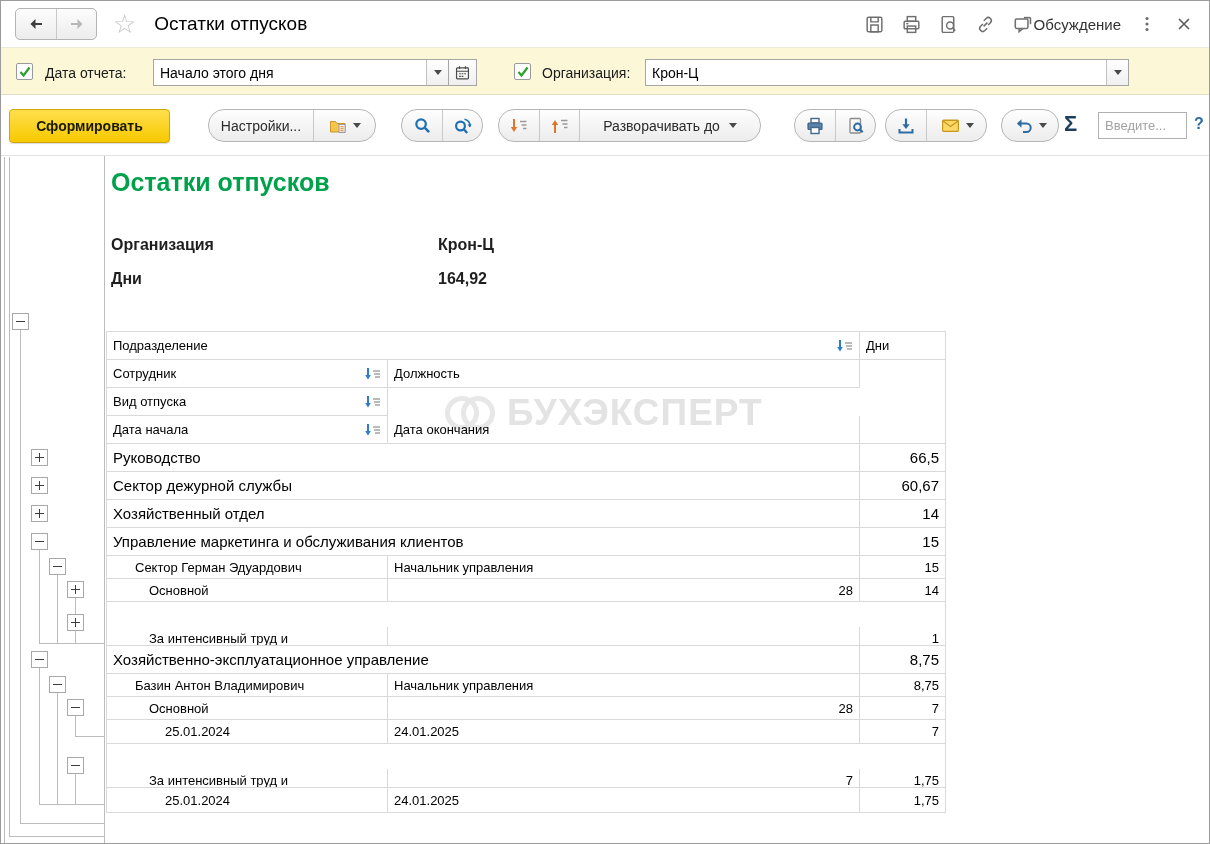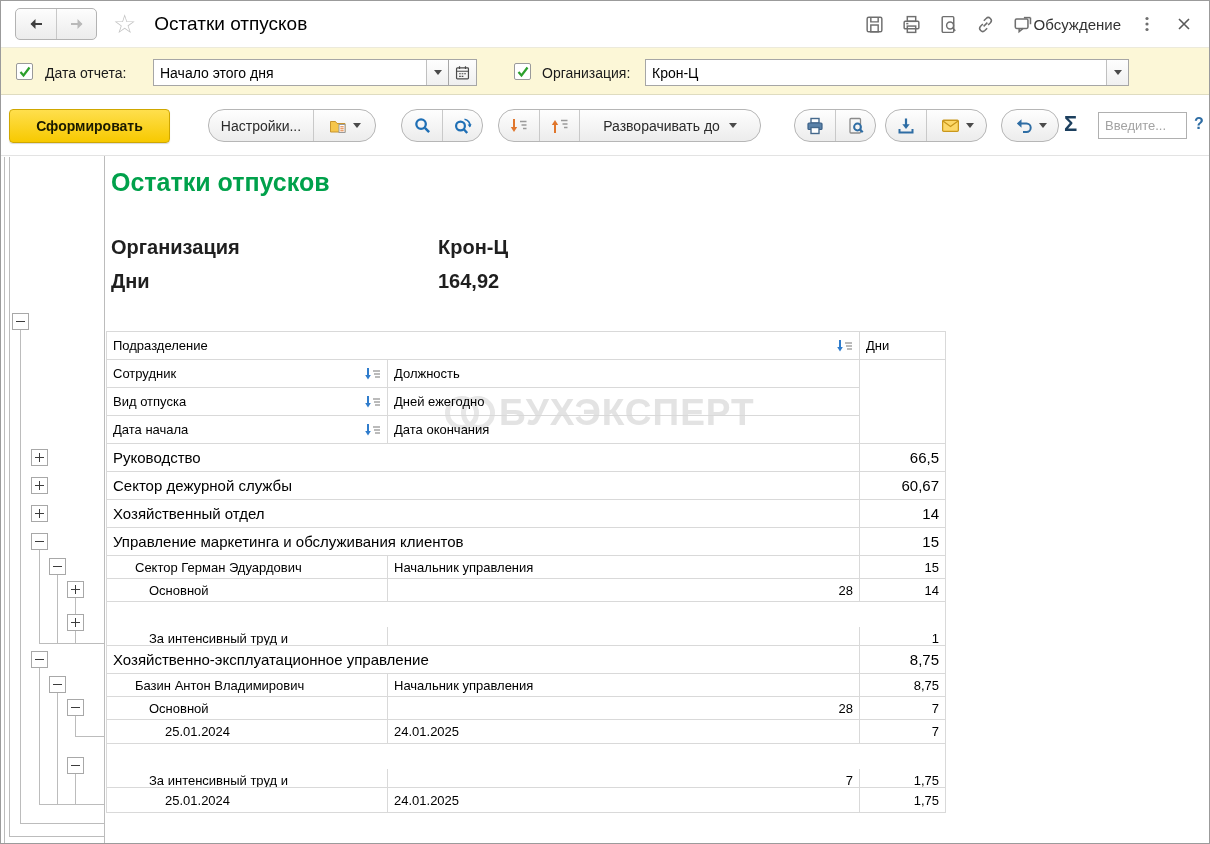--- a/index.html
+++ b/index.html
@@ -51,22 +51,22 @@
 
   
   .report{position:relative;flex:1;background:#fff;overflow:hidden;}
   .tline{position:absolute;background:#bcbcbc;}
   .tbox{position:absolute;width:17px;height:17px;border:1px solid #a8a8a8;background:#fff;cursor:pointer;}
   .tbox::before{content:"";position:absolute;left:3px;right:3px;top:7px;height:1px;background:#3c3c3c;}
   .tbox.plus::after{content:"";position:absolute;top:3px;bottom:3px;left:7px;width:1px;background:#3c3c3c;}
 
   .sheet{position:absolute;left:104px;top:0;right:0;bottom:0;}
   .rtitle{position:absolute;left:6px;top:12px;font-size:25px;font-weight:bold;color:var(--accent-green,#00a14b);}
-  .meta{position:absolute;font-size:20px;font-weight:bold;color:#1f1f1f;}
-  .watermark{position:absolute;left:340px;top:236px;display:flex;align-items:center;gap:2px;z-index:0;color:var(--watermark-gray,#e3e3e3);}
+  .meta{position:absolute;font-size:16px;font-weight:bold;color:#1f1f1f;}
+  .watermark{position:absolute;left:340px;top:236px;display:flex;align-items:center;gap:10px;z-index:0;color:var(--watermark-gray,#e3e3e3);}
   .wm-circles{position:relative;width:52px;height:36px;}
   .wm-circles i{position:absolute;top:1px;width:34px;height:34px;border:5px solid #e7e7e7;border-radius:50%;}
   .wm-circles i:nth-child(2){left:16px;}
   .wm-text{font-size:37px;font-weight:bold;letter-spacing:1px;}
 
   .rtable{position:absolute;left:1px;top:175px;width:840px;border:1px solid var(--border-gray,#d9d9d9);z-index:1;background:transparent;}
   .trow{display:flex;}
   .cell{display:flex;align-items:center;padding:2px 6px;font-size:13px;color:#000;overflow:hidden;}
   .bb{border-bottom:1px solid var(--border-gray,#d9d9d9);}
   .bl{border-left:1px solid var(--border-gray,#d9d9d9);}
@@ -388,21 +388,20 @@
           <div class="cell c1 bb">
             <span class="between">
                 <span>Вид отпуска</span>
               <svg class="sorticon" width="17" height="14" viewBox="0 0 17 14">
                   <path d="M4 1v8" stroke="var(--sort-blue,#2f7ccc)" stroke-width="2" fill="none"></path>
                   <path d="M1.2 8l2.8 4.5L6.8 8z" fill="var(--sort-blue,#2f7ccc)"></path>
                   <path d="M9 4h7M10 7h6M11 10h5" stroke="#a5a5a5" stroke-width="1.3"></path>
                 </svg>
               </span>
           </div>
-          <div class="cell c2 bb bl">Дней ежегодно</div>
           <div class="cell c3 bl"></div>
         </div>
 
         <div class="trow hdr">
           <div class="cell c1 bb">
             <span class="between">
                 <span>Дата начала</span>
               <svg class="sorticon" width="17" height="14" viewBox="0 0 17 14">
                   <path d="M4 1v8" stroke="var(--sort-blue,#2f7ccc)" stroke-width="2" fill="none"></path>
                   <path d="M1.2 8l2.8 4.5L6.8 8z" fill="var(--sort-blue,#2f7ccc)"></path>

